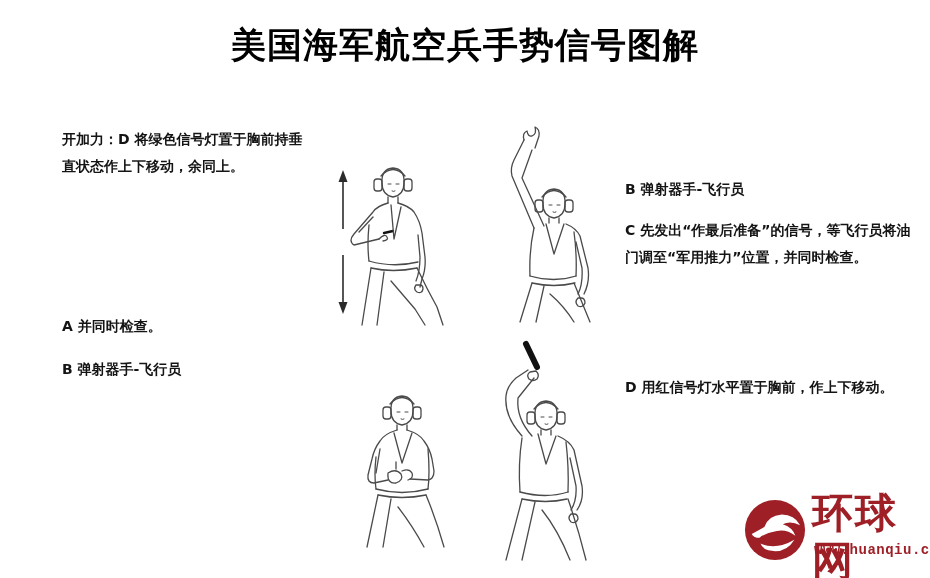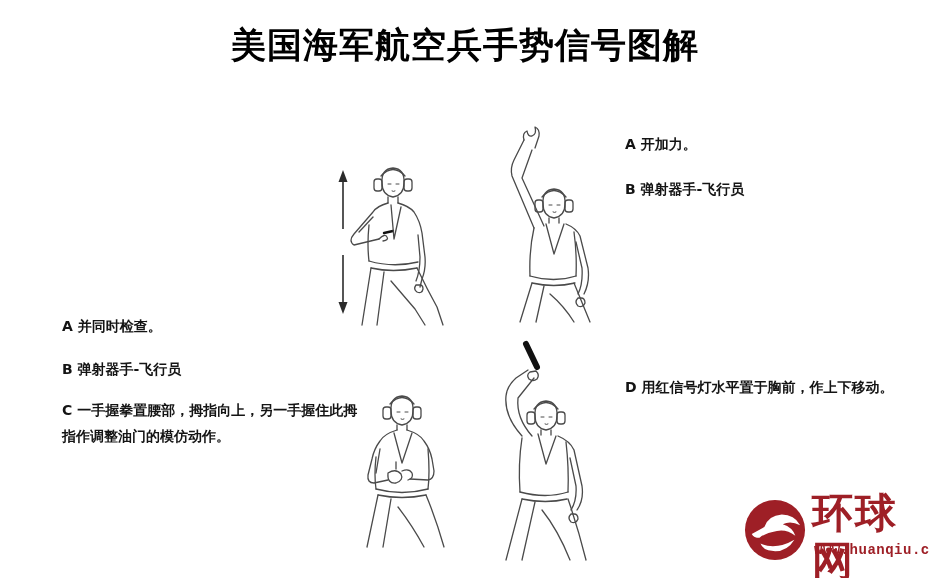--- a/index.html
+++ b/index.html
@@ -26,26 +26,26 @@
   .logo-url{position:absolute;left:70px;top:46px;font-size:14px;font-weight:800;
             letter-spacing:0.5px;}
 </style>
 </head>
 <body>
 
 <div class="page">
 
   <div class="title">美国海军航空兵手势信号图解</div>
 
+  <div class="note n-left-top">开加力：D 将绿色信号灯置于胸前持垂直状态作上下移动，余同上。</div>
   <div class="note n-left-a">A 并同时检查。</div>
   <div class="note n-left-b">B 弹射器手-飞行员</div>
-  <div class="note n-left-c">C 一手握拳置腰部，拇指向上，另一手握住此拇指作调整油门的模仿动作。</div>
 
-  <div class="note n-right-a">A 开加力。</div>
   <div class="note n-right-b">B 弹射器手-飞行员</div>
+  <div class="note n-right-c">C 先发出“作最后准备”的信号，等飞行员将油门调至“军用推力”位置，并同时检查。</div>
   <div class="note n-right-d">D 用红信号灯水平置于胸前，作上下移动。</div>
 
   <div class="fig" style="left:321px;top:155px;">
     <svg width="142" height="174" viewBox="0 0 142 174">
       <g>
         <line x1="22" y1="26" x2="22" y2="74" stroke="#2b2b2b" stroke-width="1.6"></line>
         <path d="M22,15 l-4.5,12 h9 z" fill="#2b2b2b"></path>
         <line x1="22" y1="100" x2="22" y2="148" stroke="#2b2b2b" stroke-width="1.6"></line>
         <path d="M22,159 l-4.5,-12 h9 z" fill="#2b2b2b"></path>
       </g>

